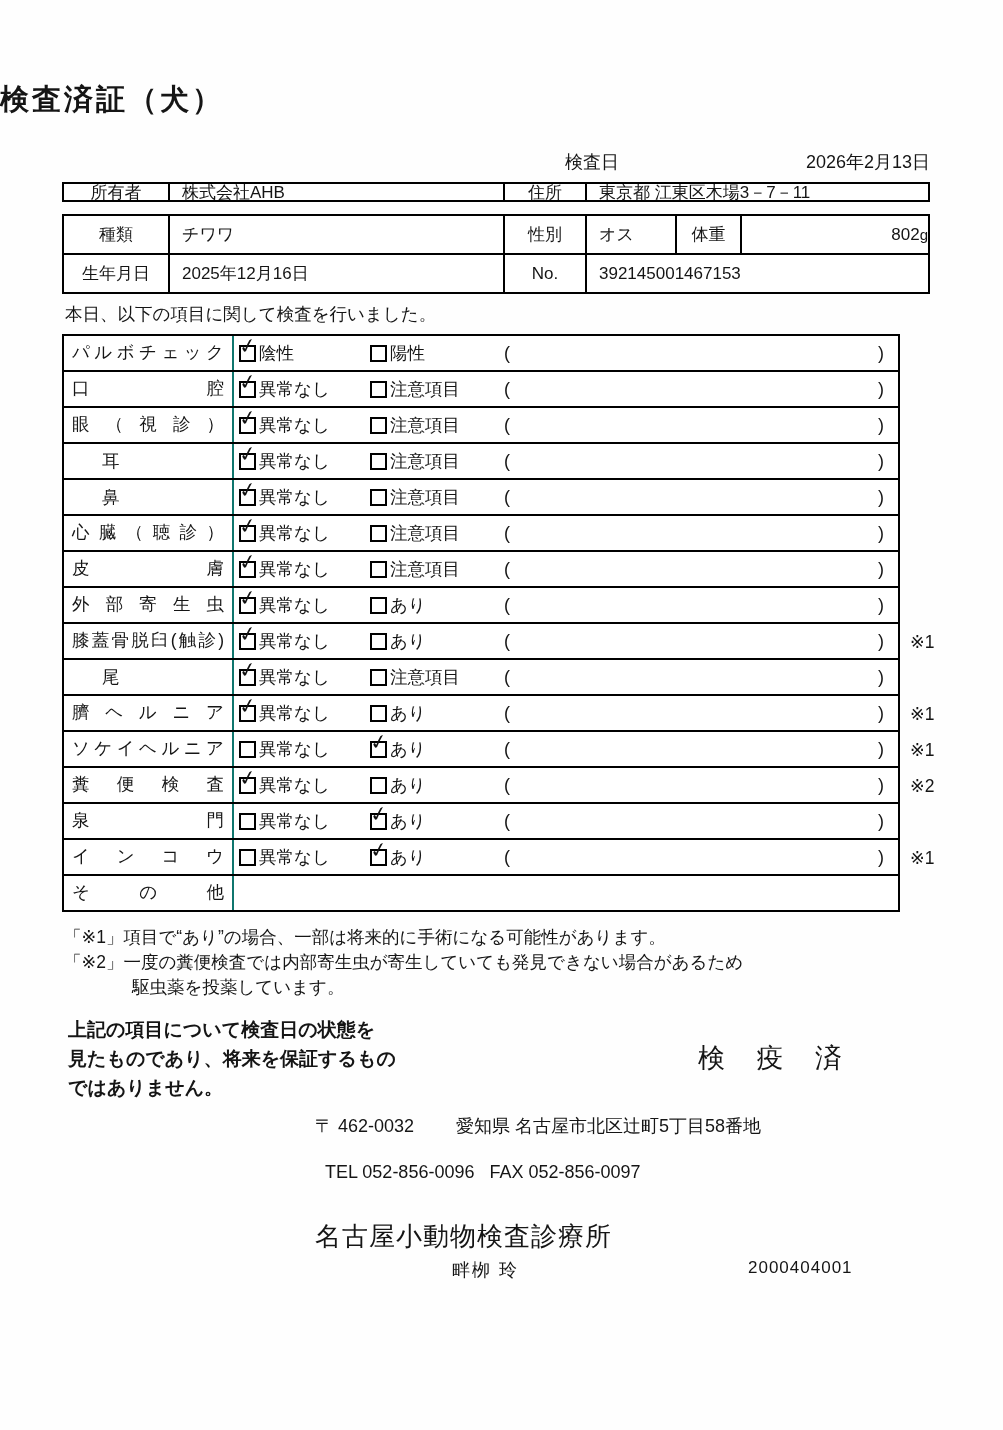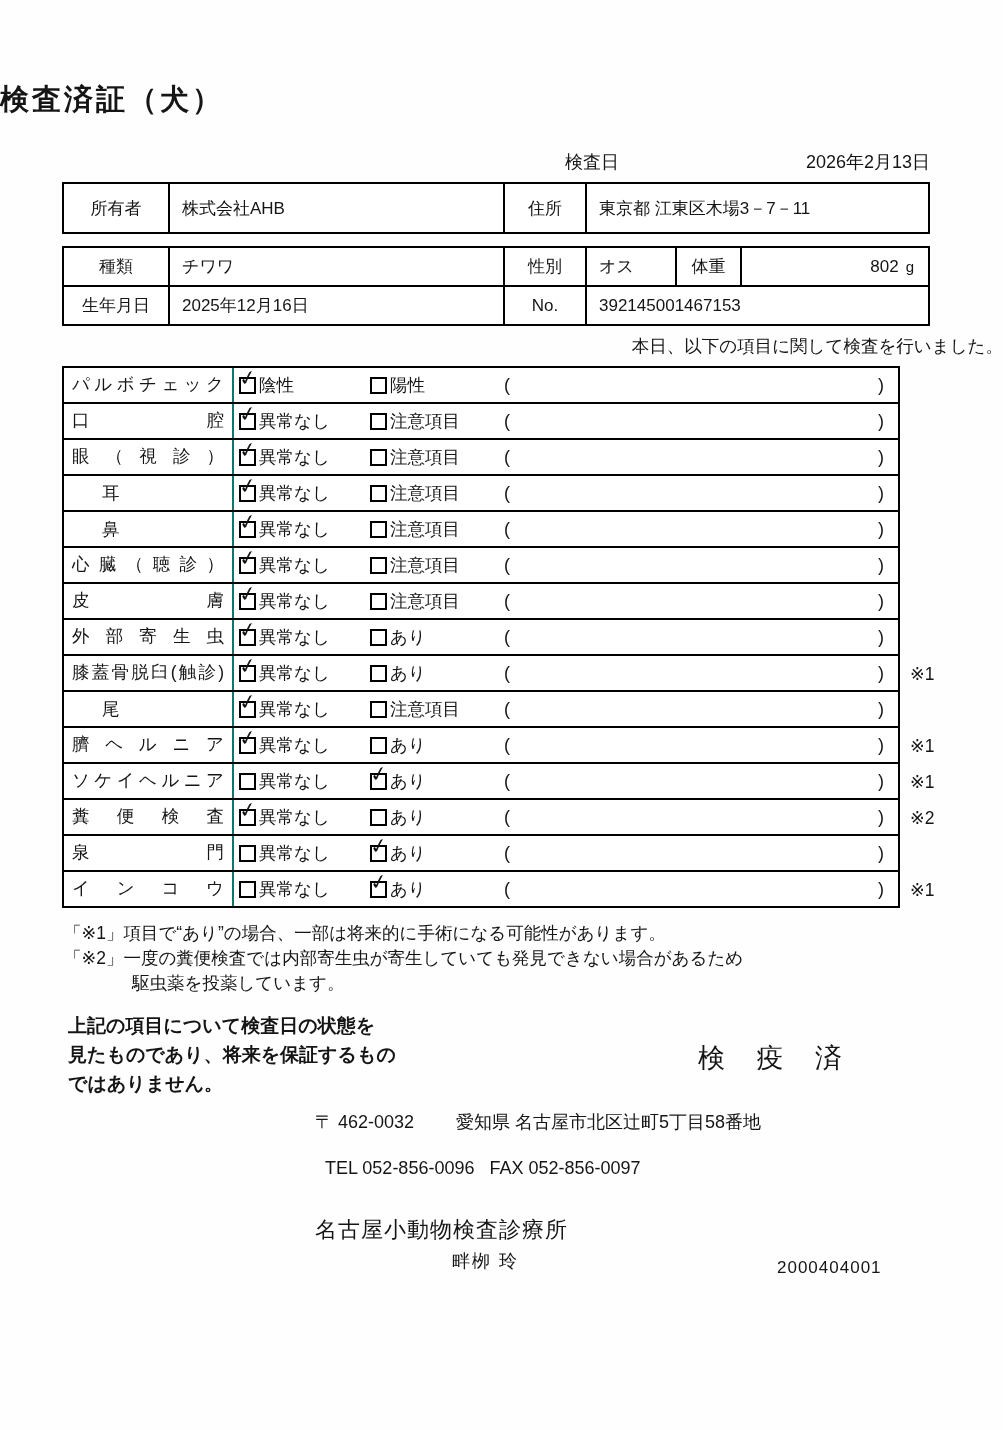--- a/index.html
+++ b/index.html
@@ -6,34 +6,34 @@
   .page{
     width:1003px;height:1430px;background:#fefefe;position:relative;
     color:#151515;font-family:"Liberation Sans","DejaVu Sans",sans-serif;
     font-size:17px;overflow:hidden;font-weight:500;
   }
   .title{margin:0;padding-top:80px;text-align:left;font-size:29px;font-weight:600;letter-spacing:3px;}
   .date-row{margin:30px 0 8px 565px;width:365px;display:flex;justify-content:space-between;font-size:18px;}
 
   .tbl{margin-left:62px;width:868px;border:2px solid #000;box-sizing:border-box;display:flex;background:#fff;}
   .owner{margin-top:6px;}
-  .tbl .c{box-sizing:border-box;display:flex;align-items:center;height:48px;}
+  .tbl .c{box-sizing:border-box;display:flex;align-items:center;height:16px;}
   .c-lab{justify-content:center;}
   .c-val{padding-left:12px;}
   .br{border-right:2px solid #000;}
   .w106{width:106px}.w335{width:335px}.w82{width:82px}.w90{width:90px}.w65{width:65px}
   .flex1{flex:1;}
   .info{margin-top:12px;flex-direction:column;}
   .trow{display:flex;}
   .trow .c{height:37px;text-align:center;}
   .trow-top{border-bottom:2px solid #000;}
-  .c-weight{flex:1;display:flex;align-items:center;justify-content:flex-end;padding-right:14px;gap:7px;}
+  .c-weight{flex:1;display:flex;align-items:center;justify-content:flex-end;}
   .unit{font-size:15px;}
 
-  .intro{margin:8px 0 0 65px;font-size:17.5px;text-align:right;}
+  .intro{margin:8px 0 0 65px;font-size:17.5px;}
 
   .items{margin:8px 0 0 62px;}
   .irow{display:flex;}
   .rowmain{display:flex;width:838px;box-sizing:border-box;border:0 solid #000;border-width:0 2px 2px 2px;height:36px;background:#fff;}
   .irow:first-child .rowmain{border-top-width:2px;height:38px;}
   .cell-label{width:170px;border-right:2px solid #0f766e;box-sizing:border-box;font-size:17.5px;padding:0 8px;}
   .cell-label.spread{display:block;line-height:33px;text-align:justify;text-align-last:justify;}
   .cell-label.center{display:flex;align-items:center;padding-left:38px;}
   .cell-opts{flex:1;display:flex;align-items:center;}
   .opt{width:131px;display:flex;align-items:center;padding-left:5px;box-sizing:border-box;}
@@ -44,23 +44,23 @@
   .opt-label{font-size:17.5px;}
   .paren{flex:1;display:flex;justify-content:space-between;padding-right:14px;font-size:18px;}
   .refnote{width:60px;display:flex;align-items:center;padding-left:10px;font-size:17.5px;}
 
   .notes{margin:13px 0 0 64px;font-size:17.5px;line-height:25px;}
   .notes .indent{padding-left:68px;}
   .disclaimer{margin:15px 0 0 68px;font-size:19px;line-height:29px;font-weight:600;}
   .stamp{position:absolute;left:698px;top:1040px;font-size:27px;font-weight:400;letter-spacing:12px;}
   .addr-line{margin:12px 0 0 315px;display:flex;gap:42px;font-size:18px;}
   .tel-line{margin:24px 0 0 325px;font-size:18px;white-space:pre;}
-  .clinic{margin:36px 0 0 315px;font-size:22px;letter-spacing:1px;}
+  .clinic{margin:36px 0 0 315px;font-size:26px;letter-spacing:1px;}
   .person{margin:4px 0 0 452px;font-size:18px;letter-spacing:2px;}
-  .serial{position:absolute;left:777px;top:1258px;font-size:17px;letter-spacing:1px;}
+  .serial{position:absolute;left:748px;top:1258px;font-size:17px;letter-spacing:1px;}
 </style>
 </head>
 <body>
 
 <div class="page">
 
   <h1 class="title">検査済証（犬）</h1>
 
   <div class="date-row">
     <span>検査日</span>
@@ -436,20 +436,27 @@
             </span>
           <span class="paren">
               <span>(</span>
               <span>)</span>
             </span>
         </div>
       </div>
       <span class="refnote">※1</span>
     </div>
 
+    <div class="irow">
+      <div class="rowmain">
+        <div class="cell-label spread">その他</div>
+        <div class="cell-opts"></div>
+      </div>
+      <span class="refnote"></span>
+    </div>
 
   </div>
 
   <div class="notes">
     <div>「※1」項目で“あり”の場合、一部は将来的に手術になる可能性があります。</div>
     <div>「※2」一度の糞便検査では内部寄生虫が寄生していても発見できない場合があるため</div>
     <div class="indent">駆虫薬を投薬しています。</div>
   </div>
 
   <div class="disclaimer">

